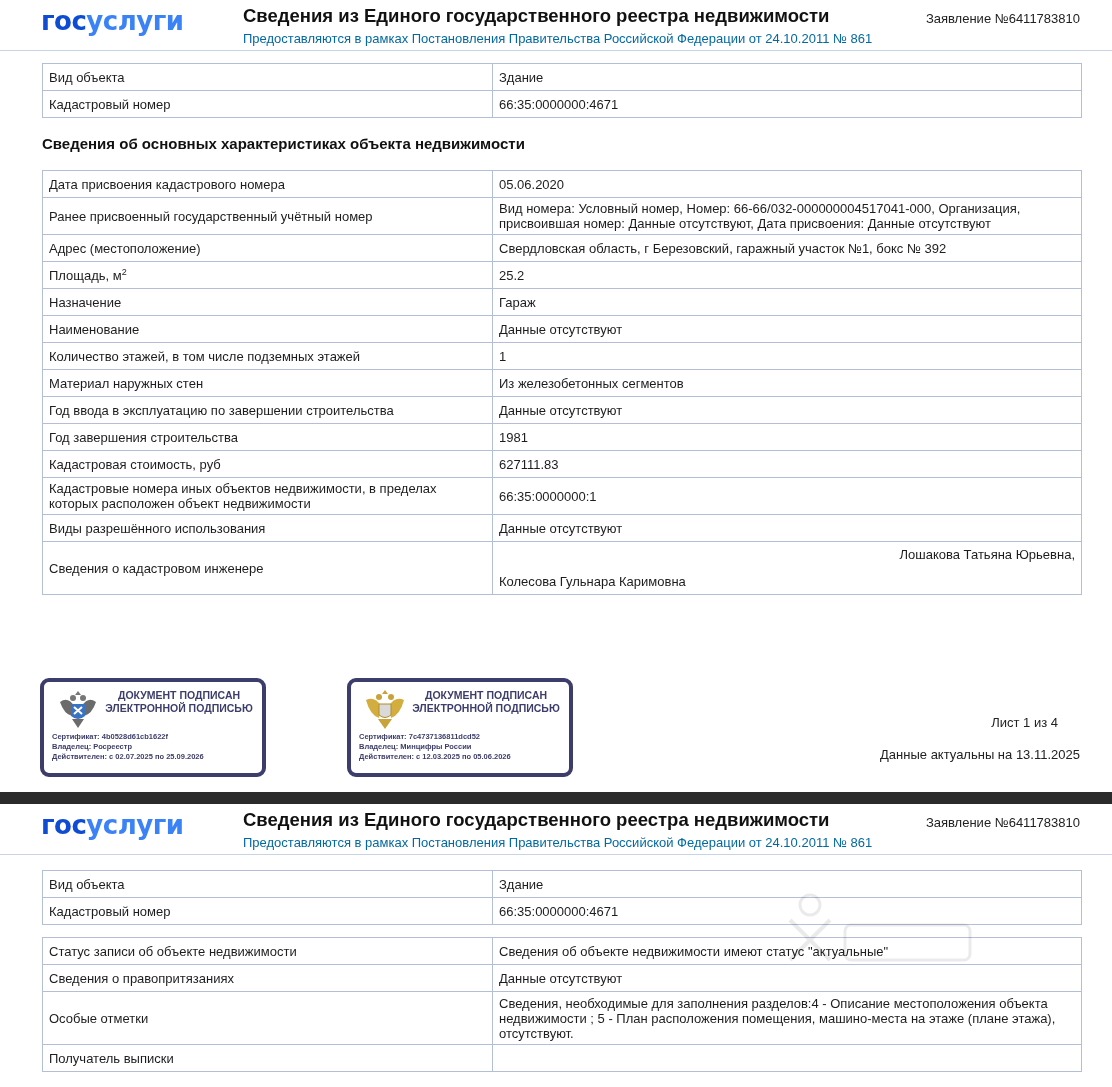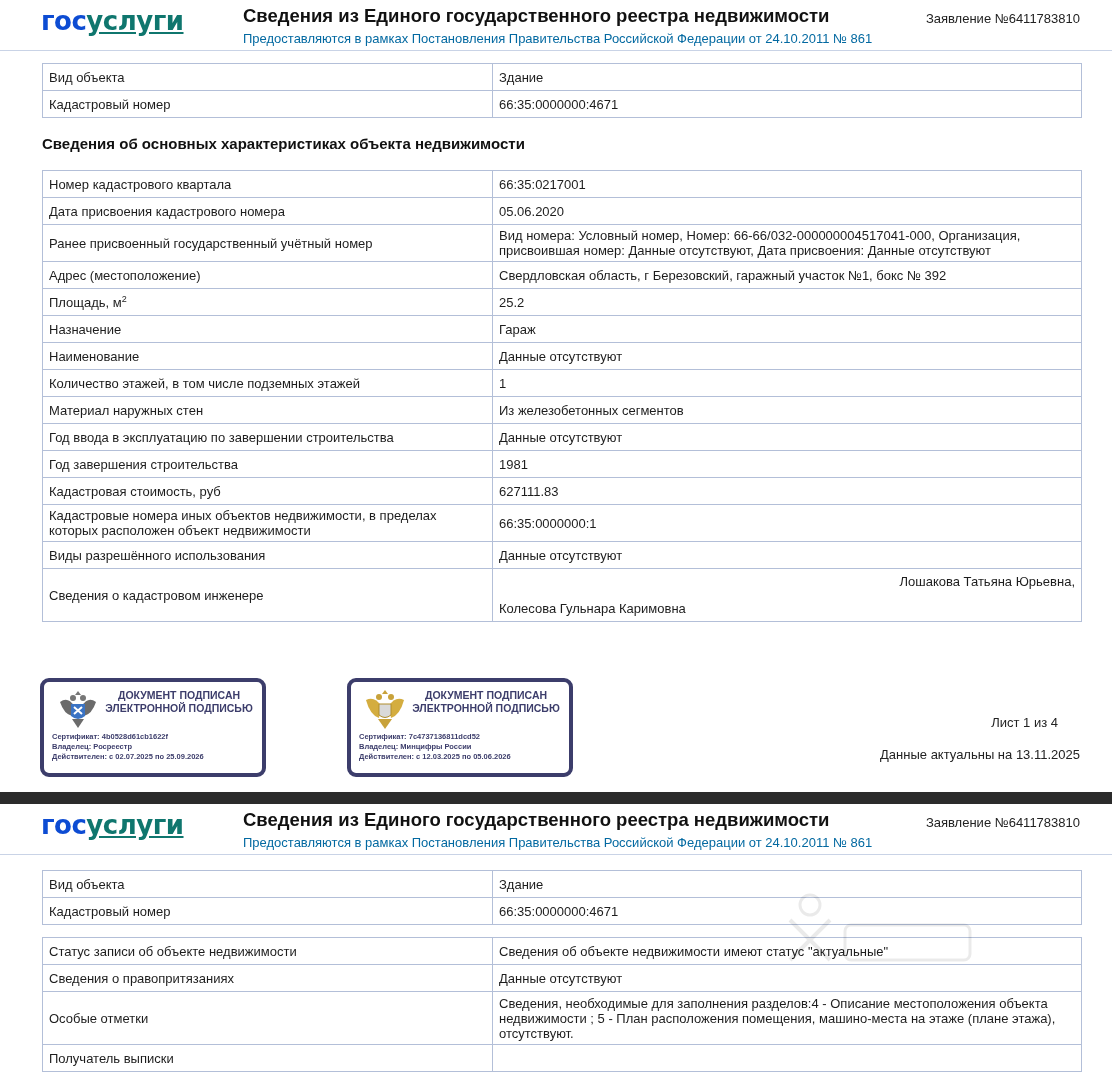--- a/index.html
+++ b/index.html
@@ -7,21 +7,21 @@
     body { font-family: "Liberation Sans", "DejaVu Sans", sans-serif; color: #1a1a1a; position: relative; }
 
     .page { position: absolute; left: 0; width: 1112px; background: #fff; }
     .page1 { top: 0; height: 792px; }
     .separator { position: absolute; left: 0; top: 792px; width: 1112px; height: 12px; background: #2b2b2b; }
     .page2 { top: 804px; height: 283px; }
 
     .header { position: relative; height: 51px; border-bottom: 1.5px solid #c9d3e6; }
     .logo { position: absolute; left: 41px; top: 6px; font-size: 26px; font-weight: bold; letter-spacing: -0.5px; font-family: "DejaVu Sans", sans-serif; }
     .logo .gos { color: #0d4cd3; }
-    .logo .uslugi { color: #0f766e; text-decoration: underline; }
+    .logo .uslugi { color: #3b82f6; }
     .header-title { position: absolute; left: 243px; top: 5px; font-size: 18.5px; font-weight: bold; color: #111; white-space: nowrap; }
     .header-sub { position: absolute; left: 243px; top: 31px; font-size: 13px; color: #0369a1; white-space: nowrap; text-align: right; }
     .header-app { position: absolute; right: 32px; top: 11px; font-size: 13px; color: #222; white-space: nowrap; }
 
     table.grid { position: absolute; left: 42px; width: 1040px; border-collapse: collapse; table-layout: fixed; font-size: 13px; }
     table.grid td { border: 1.5px solid #b3bfd8; padding: 3px 6px; vertical-align: middle; line-height: 15px; color: #1d1d1d; margin-top: 17px; }
     table.grid td.k { width: 450px; }
     table.grid tr.h26 td { height: 27px; }
     table.grid tr.h33 td { height: 33px; }
     table.grid tr.h53 td { height: 53px; }
@@ -61,24 +61,20 @@
       <td class="k">Кадастровый номер</td>
       <td>66:35:0000000:4671</td>
     </tr>
   </tbody>
     </table>
 
   <div class="section-title">Сведения об основных характеристиках объекта недвижимости</div>
 
   <table class="grid" style="top:170px;">
     <tbody>
-        <tr class="h26">
-      <td class="k">Номер кадастрового квартала</td>
-      <td>66:35:0217001</td>
-    </tr>
     <tr class="h26">
       <td class="k">Дата присвоения кадастрового номера</td>
       <td>05.06.2020</td>
     </tr>
     <tr class="h33">
       <td class="k">Ранее присвоенный государственный учётный номер</td>
       <td>Вид номера: Условный номер, Номер: 66-66/032-000000004517041-000, Организация, присвоившая номер: Данные отсутствуют, Дата присвоения: Данные отсутствуют</td>
     </tr>
     <tr class="h26">
       <td class="k">Адрес (местоположение)</td>

